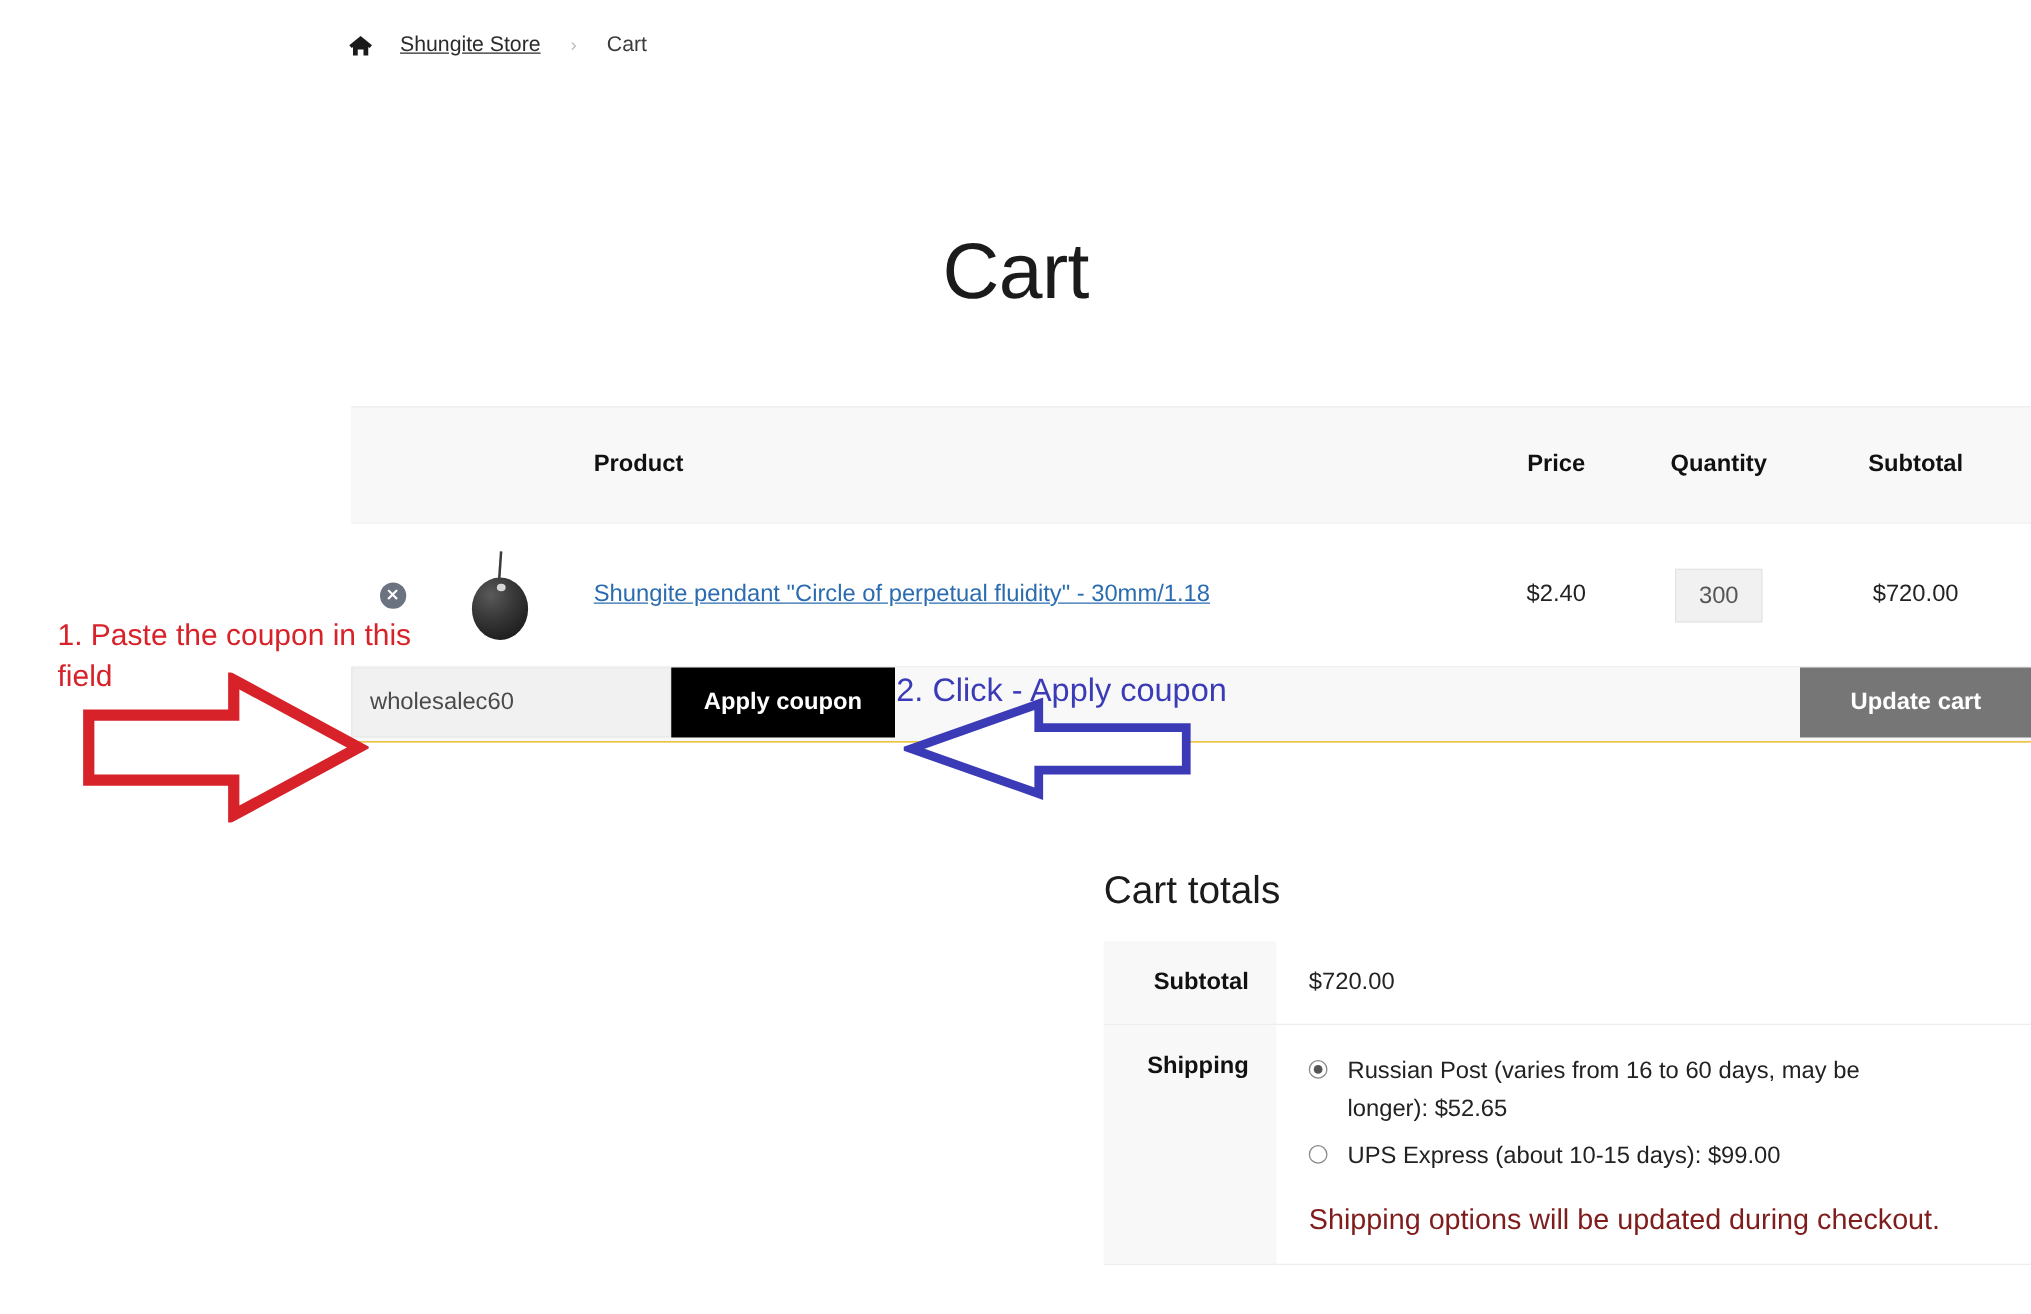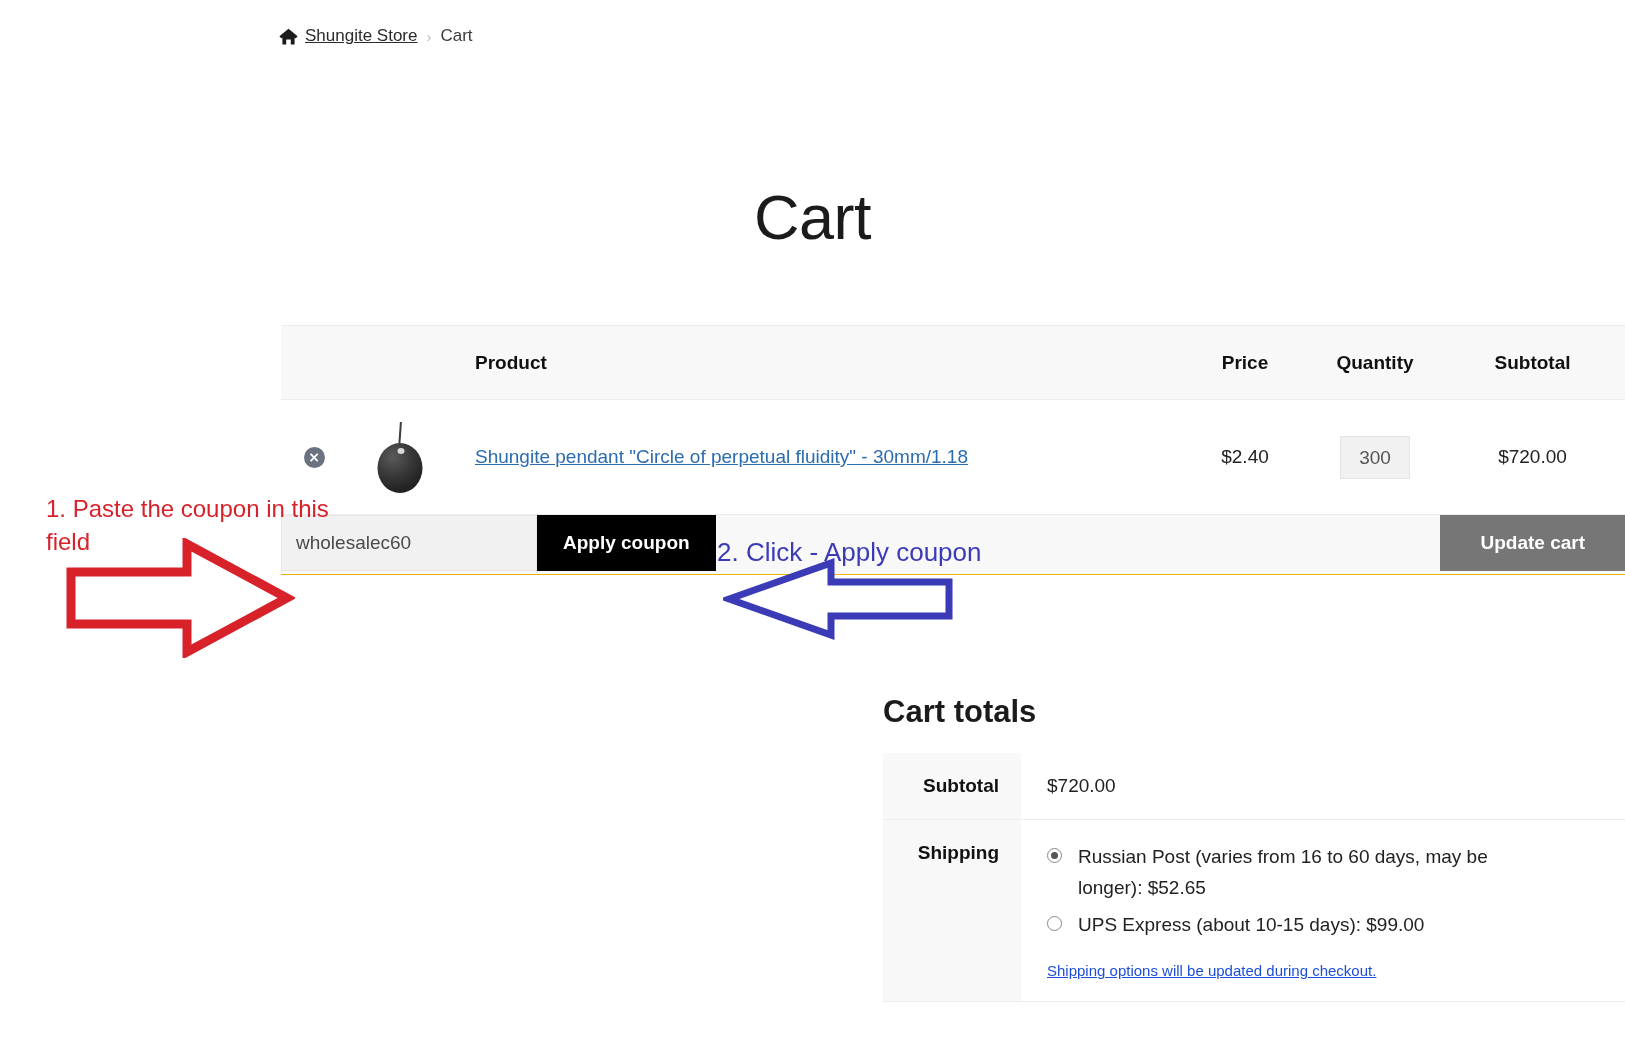--- a/index.html
+++ b/index.html
@@ -14,21 +14,21 @@
   .page { position: relative; width: 1625px; height: 1051px; }
 
   
   .breadcrumb {
     position: absolute;
     left: 279px; top: 26px;
     font-size: 17px;
     color: #3c3c3c;
     display: flex;
     align-items: center;
-    gap: 7px;
+    gap: 22px;
     white-space: nowrap;
   }
   .home-icon { display: inline-block; width: 19px; height: 17px; line-height: 1; }
   .breadcrumb a {
     color: #2b2b2b;
     text-decoration: underline;
   }
   .crumb-sep { color: #bdbdbd; font-size: 15px; padding: 0 2px; }
   .crumb-current { color: #3c3c3c; }
 
@@ -46,21 +46,21 @@
 
   
   .cart-table {
     position: absolute;
     left: 281px; top: 325px;
     width: 1344px;
   }
   .cart-head {
     display: flex;
     align-items: center;
-    height: 75px;
+    height: 94px;
     background: #f8f8f8;
     border-top: 1px solid #ededed;
     border-bottom: 1px solid #ededed;
     font-weight: bold;
     font-size: 19px;
     color: #111;
   }
   .col-remove { width: 66px; flex: 0 0 66px; }
   .col-thumb  { width: 106px; flex: 0 0 106px; }
   .col-name   { flex: 1 1 auto; padding-left: 22px; }
@@ -177,21 +177,21 @@
   }
 
   
   .totals {
     position: absolute;
     left: 883px; top: 694px;
     width: 742px;
   }
   .totals-title {
     font-size: 31px;
-    font-weight: 700;
+    font-weight: 400;
     color: #1b1b1b;
     margin-bottom: 23px;
   }
   .totals-table { width: 100%; border-collapse: collapse; }
   .totals-table th {
     width: 138px;
     background: #f8f8f8;
     text-align: right;
     padding: 22px 22px 22px 10px;
     font-size: 19px;
@@ -226,23 +226,22 @@
   .radio.checked::after {
     content: "";
     position: absolute;
     left: 3px; top: 3px;
     width: 7px; height: 7px;
     border-radius: 50%;
     background: #555;
   }
   .ship-note {
     margin-top: 22px;
-    font-size: 15px;
-    color: #1d4ed8;
-    text-decoration: underline;
+    font-size: 23px;
+    color: #7f1d1d;
   }
 
   
   .anno-red-text {
     position: absolute;
     left: 46px; top: 492px;
     width: 320px;
     font-size: 24px;
     color: #d8222a;
     line-height: 1.38;

